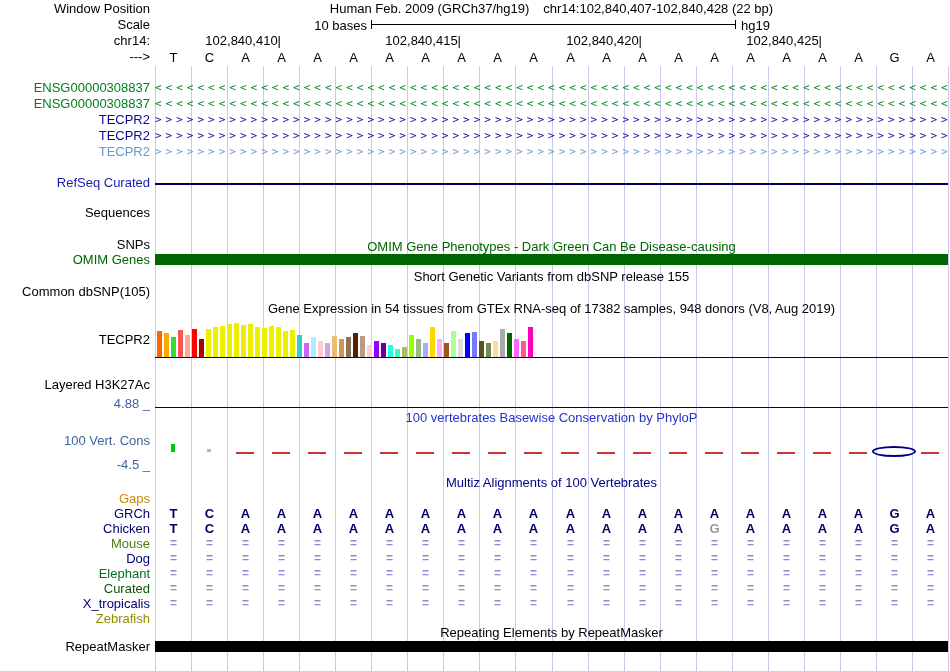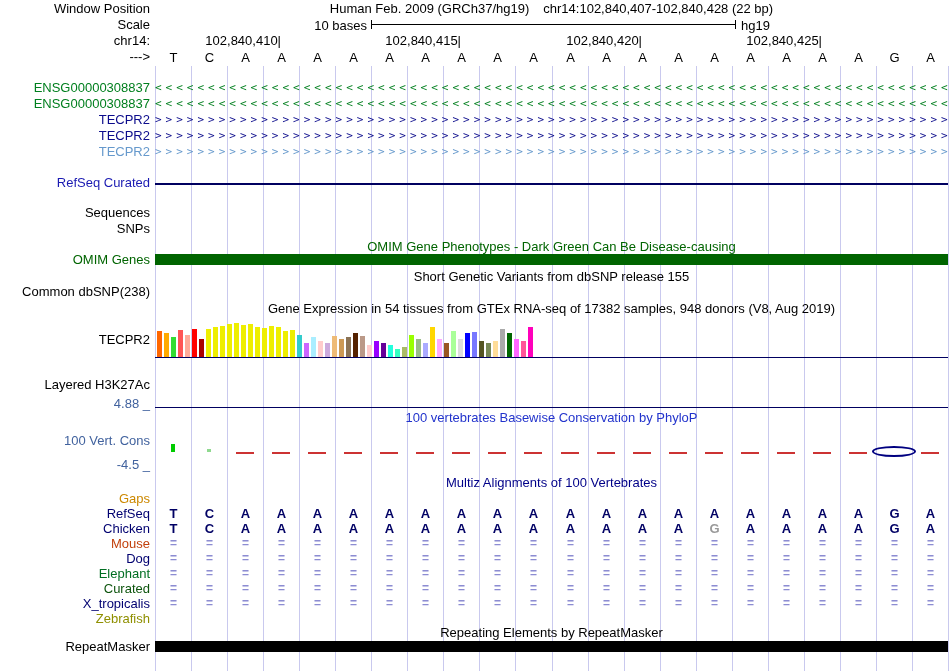--- a/index.html
+++ b/index.html
@@ -102,28 +102,28 @@
       <div class="base" style="left: 876px; top: 50px;">G</div>
       <div class="base" style="left: 912px; top: 50px;">A</div>
     </div>
 
 
   <div class="label" style="top: 176px; color: rgb(26, 26, 178);">RefSeq Curated</div>
   <div id="refseq-line" style="background: rgb(0, 0, 96);"></div>
 
   <div class="label" style="top:206px">Sequences</div>
 
-  <div class="label" style="top:222px">SNPs</div>
+  <div class="label" style="top:238px">SNPs</div>
 
   <div class="ctitle" style="top: 240px; color: rgb(0, 100, 0);">OMIM Gene Phenotypes - Dark Green Can Be Disease-causing</div>
   <div class="label" style="top: 253px; color: rgb(0, 100, 0);">OMIM Genes</div>
   <div id="omim-bar" style="background: rgb(0, 100, 0);"></div>
 
   <div class="ctitle" style="top:270px">Short Genetic Variants from dbSNP release 155</div>
-  <div class="label" style="top:285px">Common dbSNP(238)</div>
+  <div class="label" style="top:285px">Common dbSNP(105)</div>
 
   <div class="ctitle" style="top:302px">Gene Expression in 54 tissues from GTEx RNA-seq of 17382 samples, 948 donors (V8, Aug 2019)</div>
   <div class="label" style="top:333px">TECPR2</div>
   <div id="gtex-bars">
       <div style="position: absolute; left: 157px; top: 331px; width: 5px; height: 26px; background: rgb(255, 102, 0);"></div>
       <div style="position: absolute; left: 164px; top: 333px; width: 5px; height: 24px; background: rgb(255, 170, 0);"></div>
       <div style="position: absolute; left: 171px; top: 337px; width: 5px; height: 20px; background: rgb(51, 221, 51);"></div>
       <div style="position: absolute; left: 178px; top: 330px; width: 5px; height: 27px; background: rgb(255, 85, 85);"></div>
       <div style="position: absolute; left: 185px; top: 335px; width: 5px; height: 22px; background: rgb(255, 170, 153);"></div>
       <div style="position: absolute; left: 192px; top: 329px; width: 5px; height: 28px; background: rgb(255, 0, 0);"></div>
@@ -219,21 +219,21 @@
     <div class="generow" style="top: 81px; color: rgb(0, 127, 30);">&lt;&lt;&lt;&lt;&lt;&lt;&lt;&lt;&lt;&lt;&lt;&lt;&lt;&lt;&lt;&lt;&lt;&lt;&lt;&lt;&lt;&lt;&lt;&lt;&lt;&lt;&lt;&lt;&lt;&lt;&lt;&lt;&lt;&lt;&lt;&lt;&lt;&lt;&lt;&lt;&lt;&lt;&lt;&lt;&lt;&lt;&lt;&lt;&lt;&lt;&lt;&lt;&lt;&lt;&lt;&lt;&lt;&lt;&lt;&lt;&lt;&lt;&lt;&lt;&lt;&lt;&lt;&lt;&lt;&lt;&lt;&lt;&lt;&lt;&lt;&lt;&lt;&lt;&lt;&lt;&lt;&lt;&lt;&lt;&lt;&lt;&lt;&lt;&lt;&lt;&lt;&lt;&lt;&lt;&lt;</div>
     <div class="label" style="top: 97px; color: rgb(0, 127, 30);">ENSG00000308837</div>
     <div class="generow" style="top: 97px; color: rgb(0, 127, 30);">&lt;&lt;&lt;&lt;&lt;&lt;&lt;&lt;&lt;&lt;&lt;&lt;&lt;&lt;&lt;&lt;&lt;&lt;&lt;&lt;&lt;&lt;&lt;&lt;&lt;&lt;&lt;&lt;&lt;&lt;&lt;&lt;&lt;&lt;&lt;&lt;&lt;&lt;&lt;&lt;&lt;&lt;&lt;&lt;&lt;&lt;&lt;&lt;&lt;&lt;&lt;&lt;&lt;&lt;&lt;&lt;&lt;&lt;&lt;&lt;&lt;&lt;&lt;&lt;&lt;&lt;&lt;&lt;&lt;&lt;&lt;&lt;&lt;&lt;&lt;&lt;&lt;&lt;&lt;&lt;&lt;&lt;&lt;&lt;&lt;&lt;&lt;&lt;&lt;&lt;&lt;&lt;&lt;&lt;&lt;</div>
     <div class="label" style="top: 113px; color: rgb(12, 12, 140);">TECPR2</div>
     <div class="generow" style="top: 113px; color: rgb(12, 12, 140);">&gt;&gt;&gt;&gt;&gt;&gt;&gt;&gt;&gt;&gt;&gt;&gt;&gt;&gt;&gt;&gt;&gt;&gt;&gt;&gt;&gt;&gt;&gt;&gt;&gt;&gt;&gt;&gt;&gt;&gt;&gt;&gt;&gt;&gt;&gt;&gt;&gt;&gt;&gt;&gt;&gt;&gt;&gt;&gt;&gt;&gt;&gt;&gt;&gt;&gt;&gt;&gt;&gt;&gt;&gt;&gt;&gt;&gt;&gt;&gt;&gt;&gt;&gt;&gt;&gt;&gt;&gt;&gt;&gt;&gt;&gt;&gt;&gt;&gt;&gt;&gt;&gt;&gt;&gt;&gt;&gt;&gt;&gt;&gt;&gt;&gt;&gt;&gt;&gt;&gt;&gt;&gt;&gt;&gt;&gt;</div>
     <div class="label" style="top: 129px; color: rgb(12, 12, 140);">TECPR2</div>
     <div class="generow" style="top: 129px; color: rgb(12, 12, 140);">&gt;&gt;&gt;&gt;&gt;&gt;&gt;&gt;&gt;&gt;&gt;&gt;&gt;&gt;&gt;&gt;&gt;&gt;&gt;&gt;&gt;&gt;&gt;&gt;&gt;&gt;&gt;&gt;&gt;&gt;&gt;&gt;&gt;&gt;&gt;&gt;&gt;&gt;&gt;&gt;&gt;&gt;&gt;&gt;&gt;&gt;&gt;&gt;&gt;&gt;&gt;&gt;&gt;&gt;&gt;&gt;&gt;&gt;&gt;&gt;&gt;&gt;&gt;&gt;&gt;&gt;&gt;&gt;&gt;&gt;&gt;&gt;&gt;&gt;&gt;&gt;&gt;&gt;&gt;&gt;&gt;&gt;&gt;&gt;&gt;&gt;&gt;&gt;&gt;&gt;&gt;&gt;&gt;&gt;&gt;</div>
     <div class="label" style="top: 145px; color: rgb(102, 153, 204);">TECPR2</div>
     <div class="generow" style="top: 145px; color: rgb(102, 153, 204);">&gt;&gt;&gt;&gt;&gt;&gt;&gt;&gt;&gt;&gt;&gt;&gt;&gt;&gt;&gt;&gt;&gt;&gt;&gt;&gt;&gt;&gt;&gt;&gt;&gt;&gt;&gt;&gt;&gt;&gt;&gt;&gt;&gt;&gt;&gt;&gt;&gt;&gt;&gt;&gt;&gt;&gt;&gt;&gt;&gt;&gt;&gt;&gt;&gt;&gt;&gt;&gt;&gt;&gt;&gt;&gt;&gt;&gt;&gt;&gt;&gt;&gt;&gt;&gt;&gt;&gt;&gt;&gt;&gt;&gt;&gt;&gt;&gt;&gt;&gt;&gt;&gt;&gt;&gt;&gt;&gt;&gt;&gt;&gt;&gt;&gt;&gt;&gt;&gt;&gt;&gt;&gt;&gt;&gt;&gt;</div>
     <div class="label" style="top: 491px; color: rgb(204, 136, 0); height: 15px; line-height: 15px;">Gaps</div>
-    <div class="label" style="top: 506px; color: rgb(0, 0, 112); height: 15px; line-height: 15px;">RefSeq</div>
+    <div class="label" style="top: 506px; color: rgb(0, 0, 112); height: 15px; line-height: 15px;">GRCh</div>
     <div class="base mbase" style="left: 155px; top: 506px; color: rgb(0, 0, 100);">T</div>
     <div class="base mbase" style="left: 191px; top: 506px; color: rgb(0, 0, 100);">C</div>
     <div class="base mbase" style="left: 227px; top: 506px; color: rgb(0, 0, 100);">A</div>
     <div class="base mbase" style="left: 263px; top: 506px; color: rgb(0, 0, 100);">A</div>
     <div class="base mbase" style="left: 299px; top: 506px; color: rgb(0, 0, 100);">A</div>
     <div class="base mbase" style="left: 335px; top: 506px; color: rgb(0, 0, 100);">A</div>
     <div class="base mbase" style="left: 371px; top: 506px; color: rgb(0, 0, 100);">A</div>
     <div class="base mbase" style="left: 407px; top: 506px; color: rgb(0, 0, 100);">A</div>
     <div class="base mbase" style="left: 443px; top: 506px; color: rgb(0, 0, 100);">A</div>
     <div class="base mbase" style="left: 479px; top: 506px; color: rgb(0, 0, 100);">A</div>
@@ -265,21 +265,21 @@
     <div class="base mbase" style="left: 588px; top: 521px; color: rgb(0, 0, 100);">A</div>
     <div class="base mbase" style="left: 624px; top: 521px; color: rgb(0, 0, 100);">A</div>
     <div class="base mbase" style="left: 660px; top: 521px; color: rgb(0, 0, 100);">A</div>
     <div class="base mbase" style="left: 696px; top: 521px; color: rgb(153, 153, 153);">G</div>
     <div class="base mbase" style="left: 732px; top: 521px; color: rgb(0, 0, 100);">A</div>
     <div class="base mbase" style="left: 768px; top: 521px; color: rgb(0, 0, 100);">A</div>
     <div class="base mbase" style="left: 804px; top: 521px; color: rgb(0, 0, 100);">A</div>
     <div class="base mbase" style="left: 840px; top: 521px; color: rgb(0, 0, 100);">A</div>
     <div class="base mbase" style="left: 876px; top: 521px; color: rgb(0, 0, 100);">G</div>
     <div class="base mbase" style="left: 912px; top: 521px; color: rgb(0, 0, 100);">A</div>
-    <div class="label" style="top: 536px; color: #c2410c; height: 15px; line-height: 15px;">Mouse</div>
+    <div class="label" style="top: 536px; color: #4d7c0f; height: 15px; line-height: 15px;">Mouse</div>
     <div class="base mgap" style="left: 155px; top: 536px; color: rgb(140, 140, 210);">=</div>
     <div class="base mgap" style="left: 191px; top: 536px; color: rgb(140, 140, 210);">=</div>
     <div class="base mgap" style="left: 227px; top: 536px; color: rgb(140, 140, 210);">=</div>
     <div class="base mgap" style="left: 263px; top: 536px; color: rgb(140, 140, 210);">=</div>
     <div class="base mgap" style="left: 299px; top: 536px; color: rgb(140, 140, 210);">=</div>
     <div class="base mgap" style="left: 335px; top: 536px; color: rgb(140, 140, 210);">=</div>
     <div class="base mgap" style="left: 371px; top: 536px; color: rgb(140, 140, 210);">=</div>
     <div class="base mgap" style="left: 407px; top: 536px; color: rgb(140, 140, 210);">=</div>
     <div class="base mgap" style="left: 443px; top: 536px; color: rgb(140, 140, 210);">=</div>
     <div class="base mgap" style="left: 479px; top: 536px; color: rgb(140, 140, 210);">=</div>

